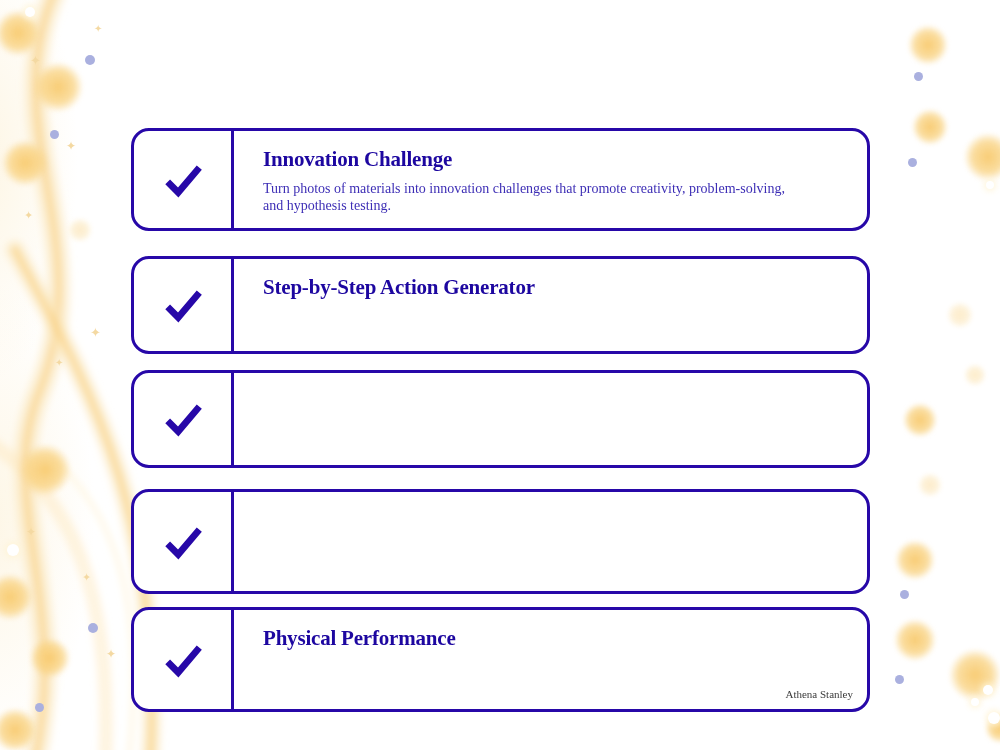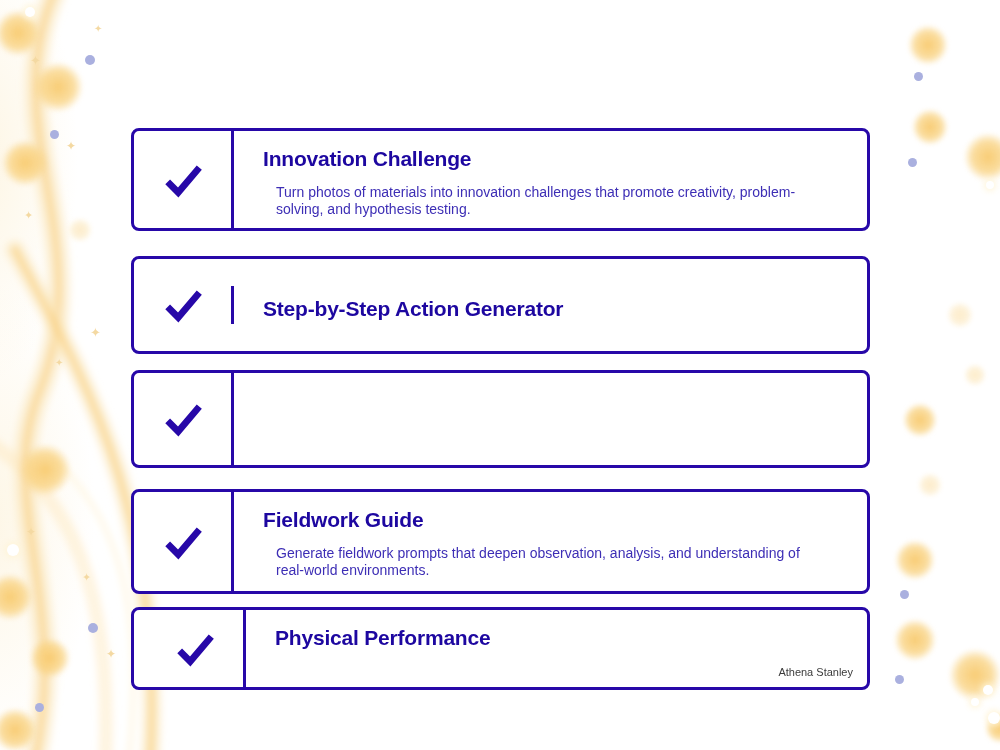--- a/index.html
+++ b/index.html
@@ -21,34 +21,34 @@
   .sparkle{position:absolute;color:#F4D9A2;pointer-events:none;line-height:1;filter:blur(.4px);}
   .swirl{position:absolute;left:0;top:0;pointer-events:none;}
   
   .title{
     position:absolute;top:32px;left:40px;right:0;text-align:center;
     font-weight:bold;font-size:39px;line-height:42px;letter-spacing:-.5px;color:#2708A8;
   }
   
   .card{
     position:absolute;left:131px;width:739px;box-sizing:border-box;
-    background:#fff;border:3px solid #2708A8;border-radius:8px;
-    display:flex;align-items:stretch;
+    background:#fff;border:3px solid #2708A8;border-radius:18px;
+    display:flex;align-items:stretch;font-family:Liberation Serif, serif;
   }
   .check-panel{flex:0 0 97px;border-right:3px solid #2708A8;
     display:flex;align-items:center;justify-content:center;}
   .card-content{flex:1;padding:16px 30px 0 29px;}
   .card-heading{margin:0 0 8px 0;font-size:21px;font-weight:bold;color:#1D07A0;letter-spacing:-.2px;}
-  .card-body{margin:13px;font-size:14px;line-height:17px;color:#3D2EB5;max-width:545px;}
+  .card-body{margin:0;font-size:14px;line-height:17px;color:#3D2EB5;max-width:545px;}
   .credit{position:absolute;right:14px;bottom:9px;font-size:11px;color:#3b3b3b;}
   .c1{top:128px;height:103px;}
-  .c2{top:256px;height:98px;align-items:center;}
+  .c2{top:256px;height:98px;}
   .c3{top:370px;height:98px;}
   .c4{top:489px;height:105px;}
-  .c5{top:607px;height:83px;padding-left:12px;}
+  .c5{top:607px;height:105px;}
 </style>
 </head>
 <body>
 
 <div id="canvas">
 
   <div class="left-wash"></div>
 
   <svg class="swirl" width="240" height="750" viewBox="0 0 240 750" aria-hidden="true">
     <defs>
@@ -145,24 +145,20 @@
     <div class="card-content">
     </div>
   </div>
 
   <div class="card c4">
     <div class="check-panel">
       <svg width="46" height="38" viewBox="0 0 48 38" aria-hidden="true">
         <polyline points="8,21 19,32 41,6" fill="none" stroke="#2708A8" stroke-width="7"></polyline>
       </svg>
     </div>
-    <div class="card-content">
-      <h2 class="card-heading">Fieldwork Guide</h2>
-      <p class="card-body">Generate fieldwork prompts that deepen observation, analysis, and understanding of real-world environments.</p>
-    </div>
   </div>
 
   <div class="card c5">
     <div class="check-panel">
       <svg width="46" height="38" viewBox="0 0 48 38" aria-hidden="true">
         <polyline points="8,21 19,32 41,6" fill="none" stroke="#2708A8" stroke-width="7"></polyline>
       </svg>
     </div>
     <div class="card-content">
       <h2 class="card-heading">Physical Performance</h2>

